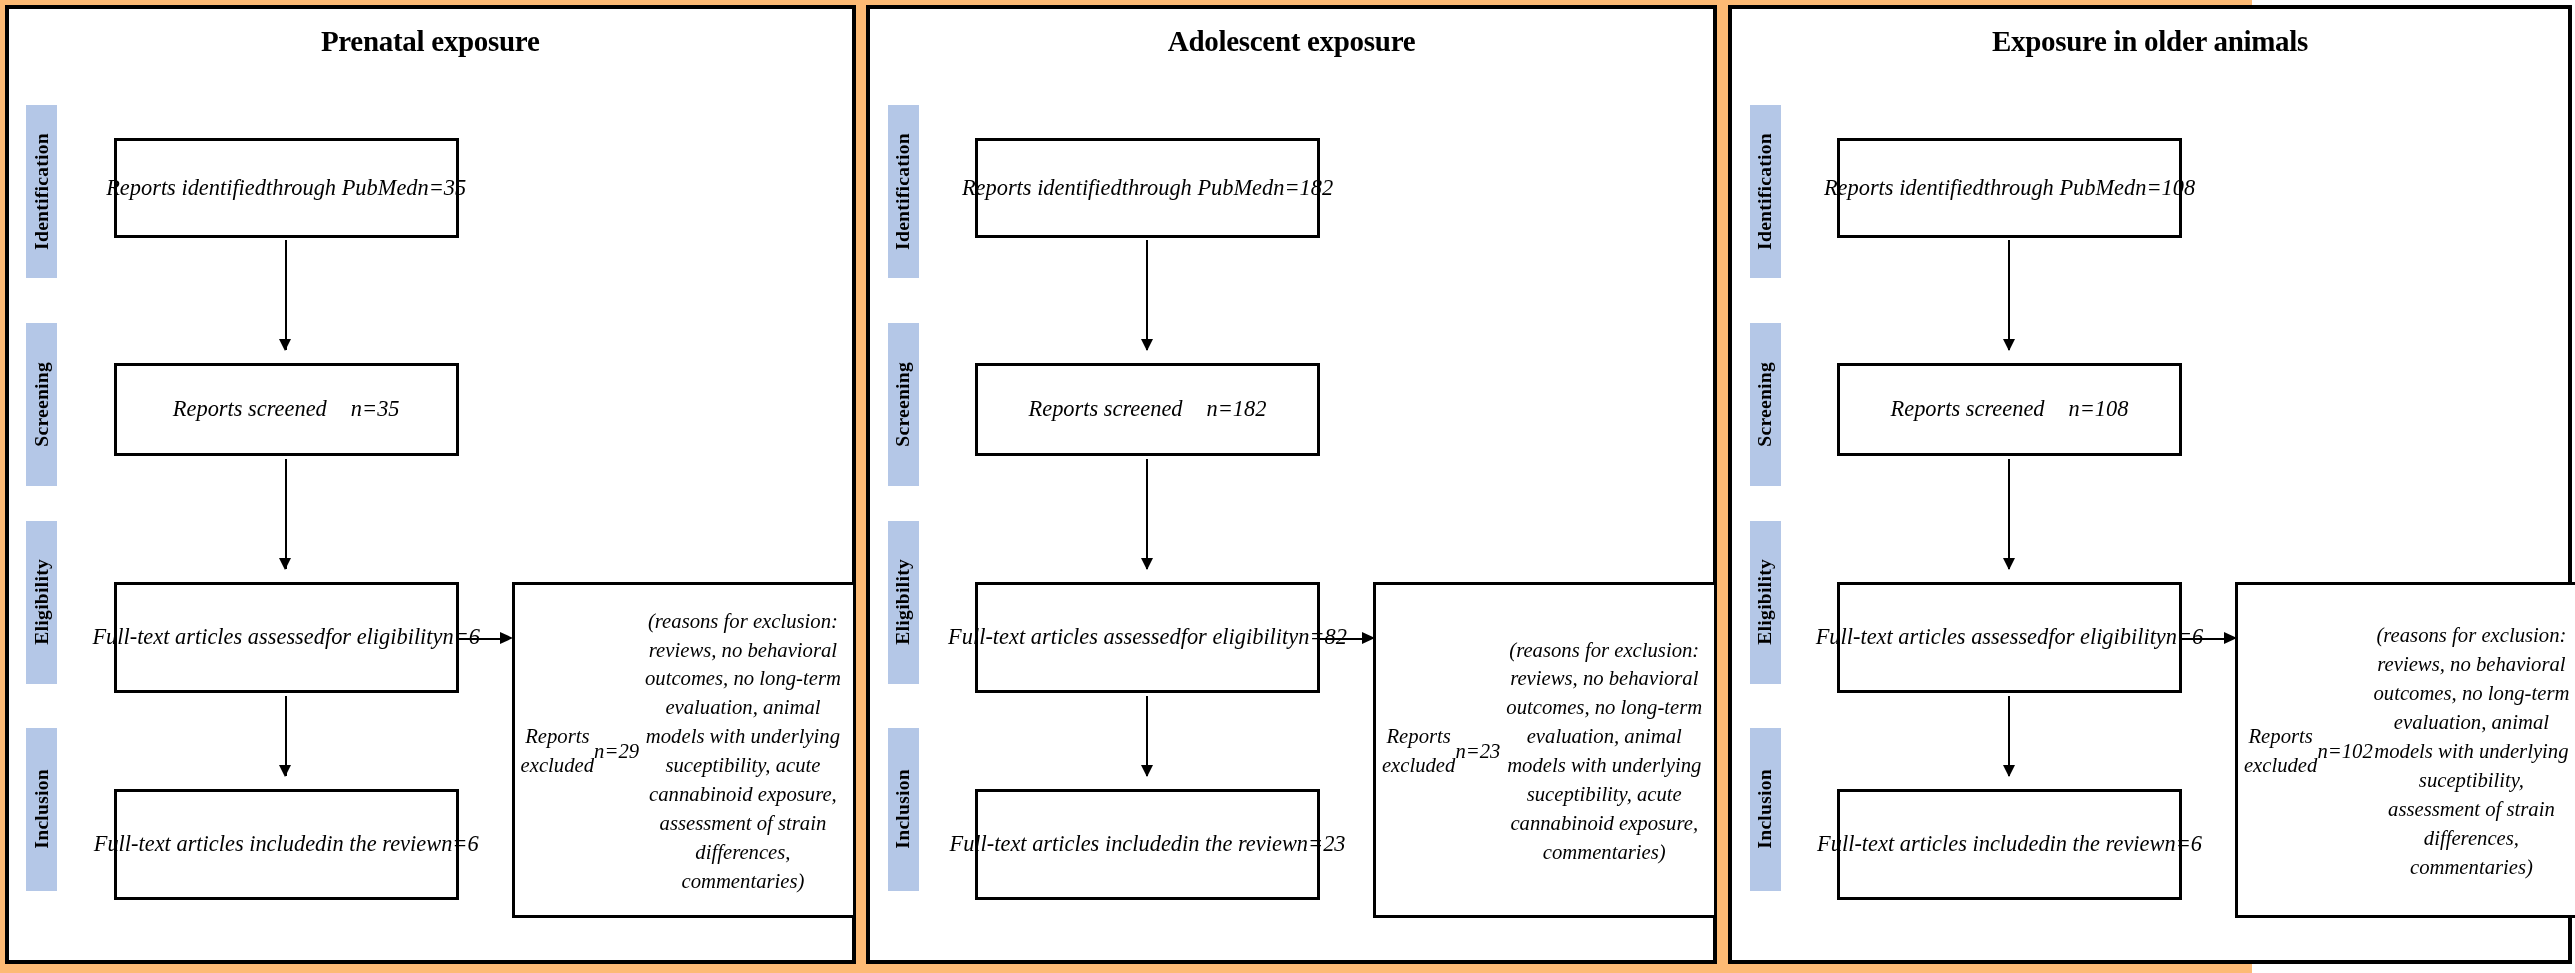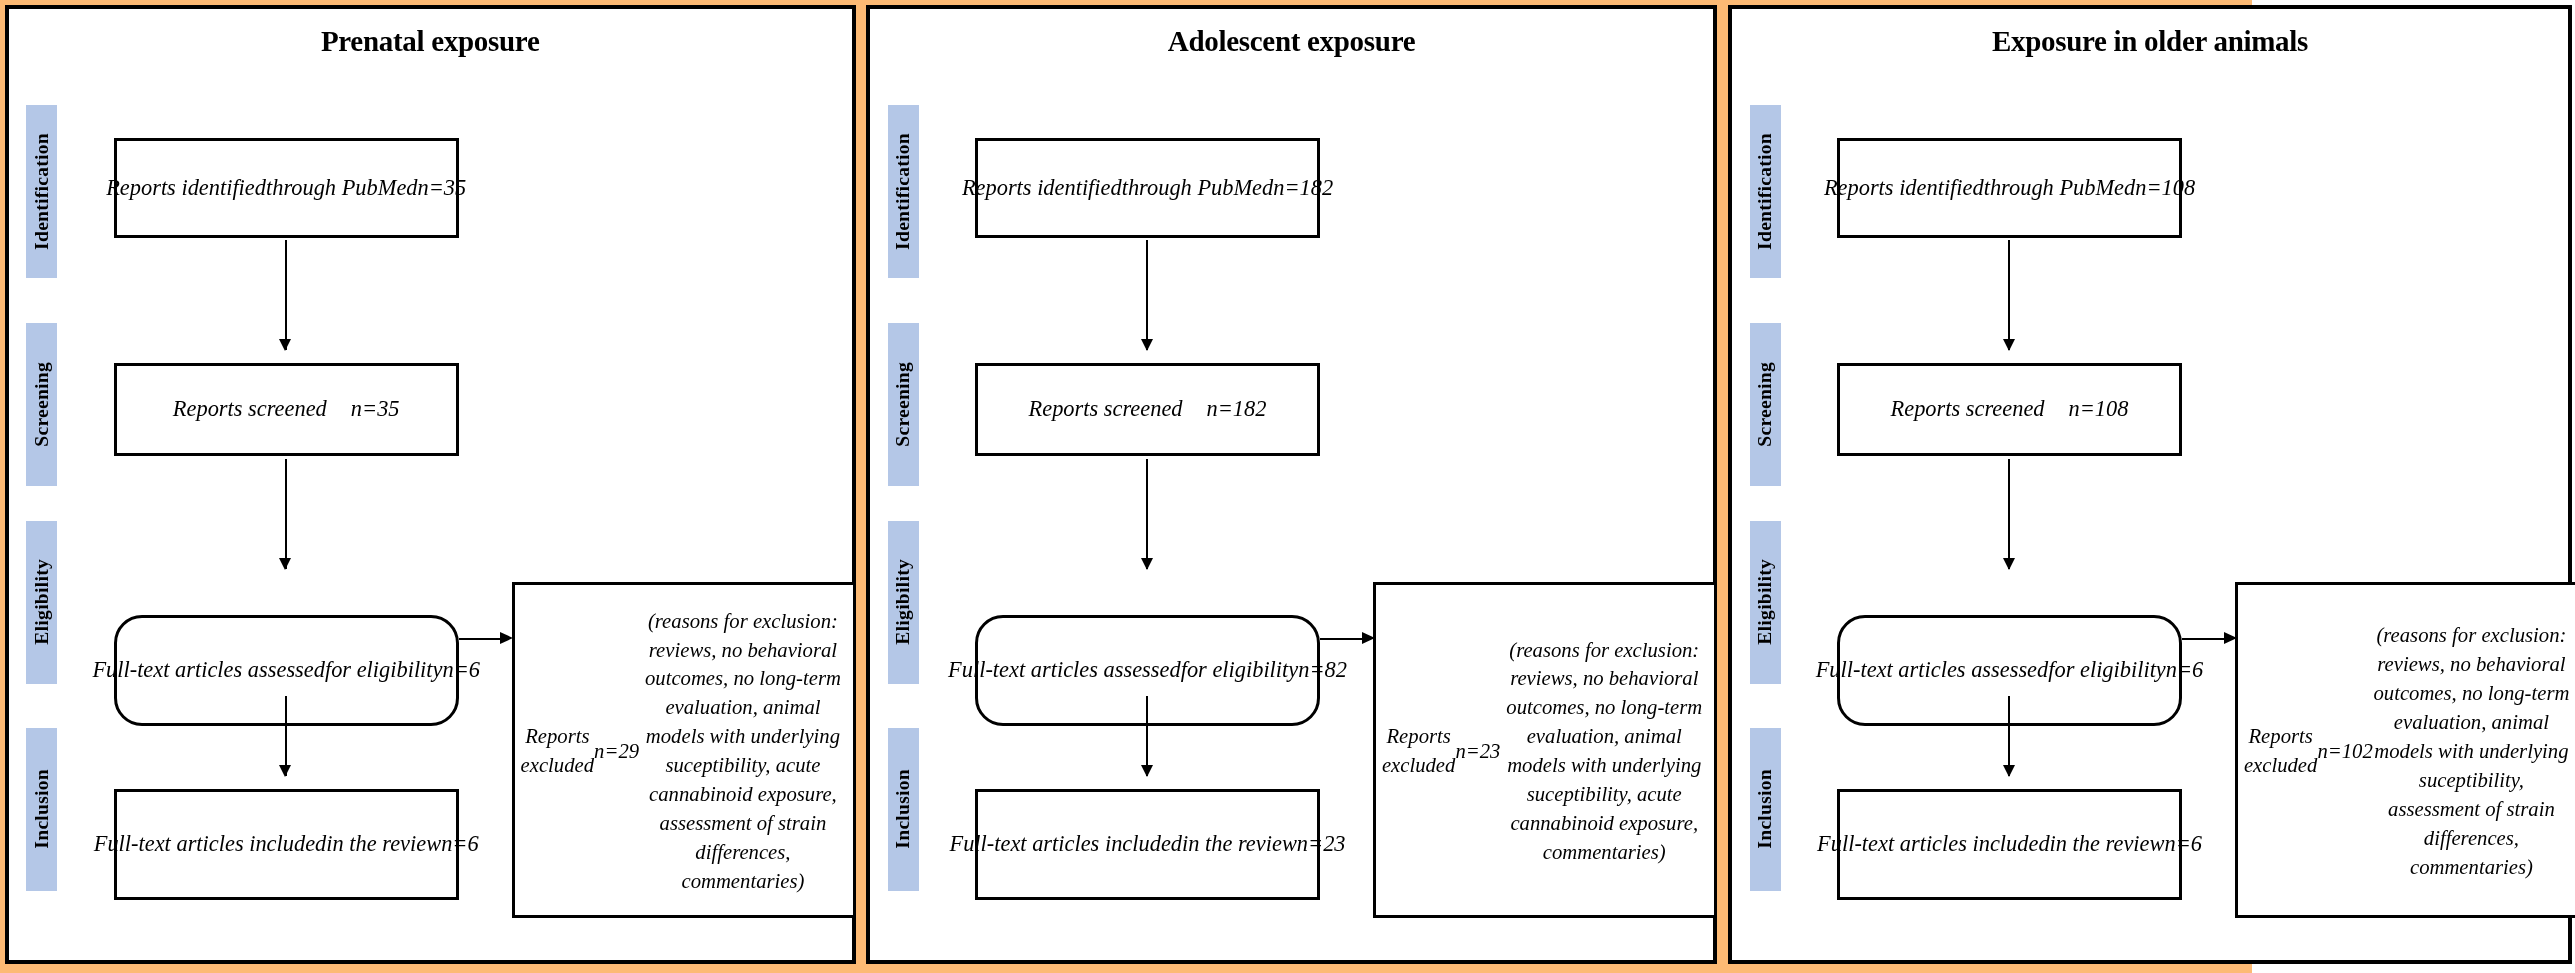--- a/index.html
+++ b/index.html
@@ -74,21 +74,21 @@
     font-size:22.4px;
     line-height:1.42;
     padding:3.5px 5.9px;
     font-style:italic;
   }
   .flowbox .ln{display:block;white-space:nowrap;}
 
   .box-main{left:105px;width:345px;}
   .box-identified{top:129px;height:100px;}
   .box-screened  {top:354px;height:93px;gap:24px;}
-  .box-eligible  {top:606px;height:111px;border-radius:28px;}
+  .box-eligible  {top:573px;height:111px;}
   .box-included  {top:780px;height:111px;}
 
   .box-excluded{
     left:503px;width:344px;
     top:573px;height:336px;
     justify-content:flex-end;
     padding-top:7px;
     font-size:20.7px;
     line-height:1.40;
   }

